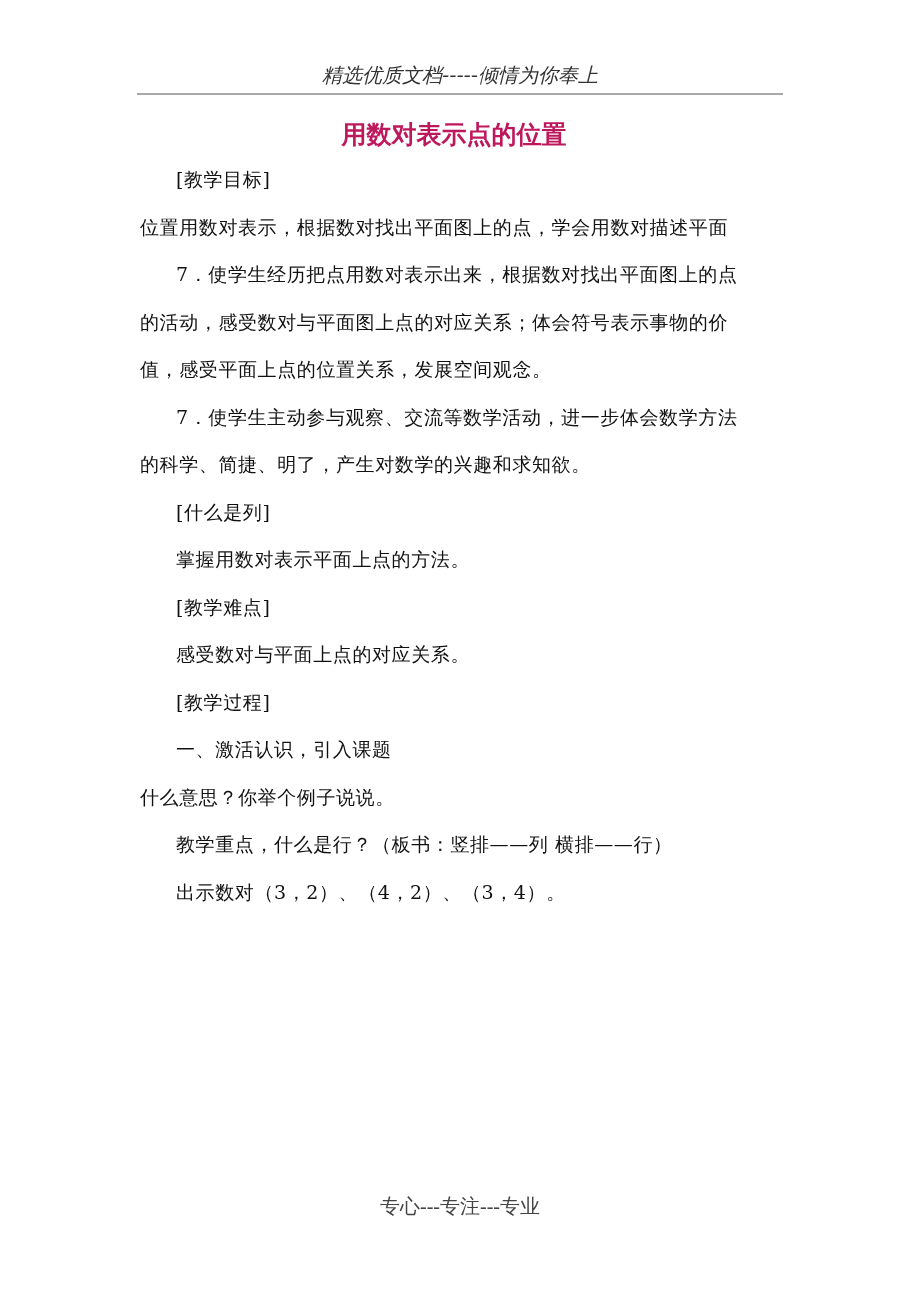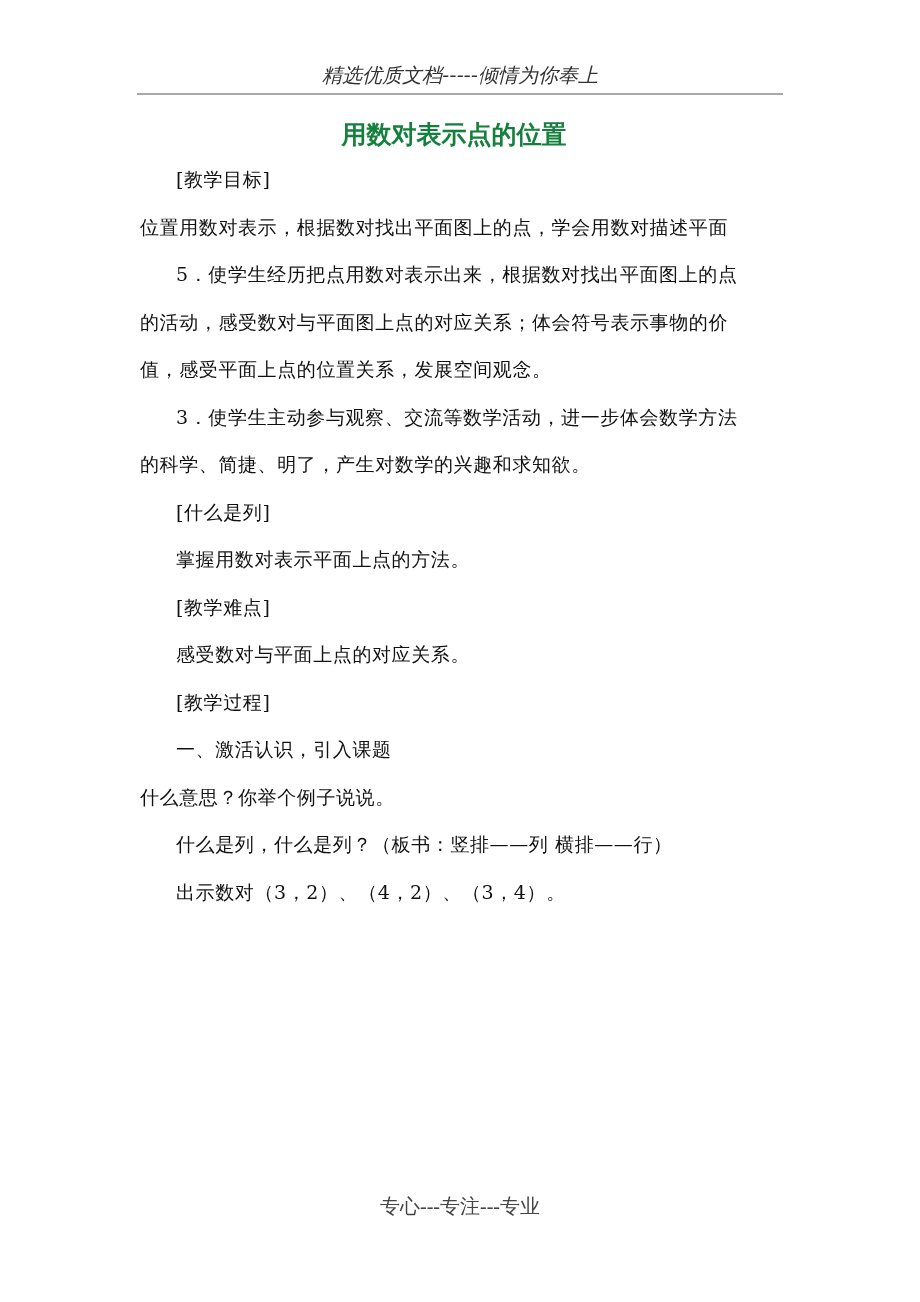--- a/index.html
+++ b/index.html
@@ -2,55 +2,55 @@
 <html><head>
 <meta charset="utf-8">
 <style>
   html, body { margin: 0; padding: 0; background: #ffffff; }
   body { width: 920px; height: 1302px; position: relative; overflow: hidden;
          font-family: "DejaVu Serif", "Liberation Serif", serif; color: #111; }
   .page-header { position: absolute; left: 137px; top: 62px; width: 646px; text-align: center;
                  font-family: "DejaVu Sans", "Liberation Sans", sans-serif; font-size: 20px; color: #333; letter-spacing: 0px; font-style: italic; }
   .header-rule { position: absolute; left: 137px; top: 93px; width: 646px; height: 0; border-top: 2px solid #a9a9a9; }
   .doc-title { position: absolute; left: 0; top: 118px; width: 908px; text-align: center;
-               font-family: "DejaVu Sans", "Liberation Sans", sans-serif; font-weight: bold; font-size: 25px; color: #15803d; }
+               font-family: "DejaVu Sans", "Liberation Sans", sans-serif; font-weight: bold; font-size: 25px; color: #be185d; }
   .body { position: absolute; left: 140px; top: 156px; width: 640px; }
   .line { height: 47.5px; line-height: 47.5px; font-size: 19px; white-space: nowrap; color: #111; letter-spacing: 0.6px; }
   .indent { padding-left: 36px; }
   .page-footer { position: absolute; left: 0; top: 1193px; width: 920px; text-align: center;
                  font-family: Liberation Serif, serif; font-size: 20px; color: #444; }
 </style>
 </head>
 <body>
 
 <div class="page-header">精选优质文档-----倾情为你奉上</div>
 <div class="header-rule"></div>
 
 <div class="doc-title">用数对表示点的位置</div>
 
 <div class="body">
   <div class="line indent">[教学目标]</div>
 
   <div class="line">位置用数对表示，根据数对找出平面图上的点，学会用数对描述平面</div>
 
-  <div class="line indent">5．使学生经历把点用数对表示出来，根据数对找出平面图上的点</div>
+  <div class="line indent">7．使学生经历把点用数对表示出来，根据数对找出平面图上的点</div>
   <div class="line">的活动，感受数对与平面图上点的对应关系；体会符号表示事物的价</div>
   <div class="line">值，感受平面上点的位置关系，发展空间观念。</div>
 
-  <div class="line indent">3．使学生主动参与观察、交流等数学活动，进一步体会数学方法</div>
+  <div class="line indent">7．使学生主动参与观察、交流等数学活动，进一步体会数学方法</div>
   <div class="line">的科学、简捷、明了，产生对数学的兴趣和求知欲。</div>
 
   <div class="line indent">[什么是列]</div>
   <div class="line indent">掌握用数对表示平面上点的方法。</div>
 
   <div class="line indent">[教学难点]</div>
   <div class="line indent">感受数对与平面上点的对应关系。</div>
 
   <div class="line indent">[教学过程]</div>
   <div class="line indent">一、激活认识，引入课题</div>
 
   <div class="line">什么意思？你举个例子说说。</div>
 
-  <div class="line indent">什么是列，什么是列？（板书：竖排——列 横排——行）</div>
+  <div class="line indent">教学重点，什么是行？（板书：竖排——列 横排——行）</div>
   <div class="line indent">出示数对（3，2）、（4，2）、（3，4）。</div>
 </div>
 
 <div class="page-footer">专心---专注---专业</div>
 
 </body></html>

